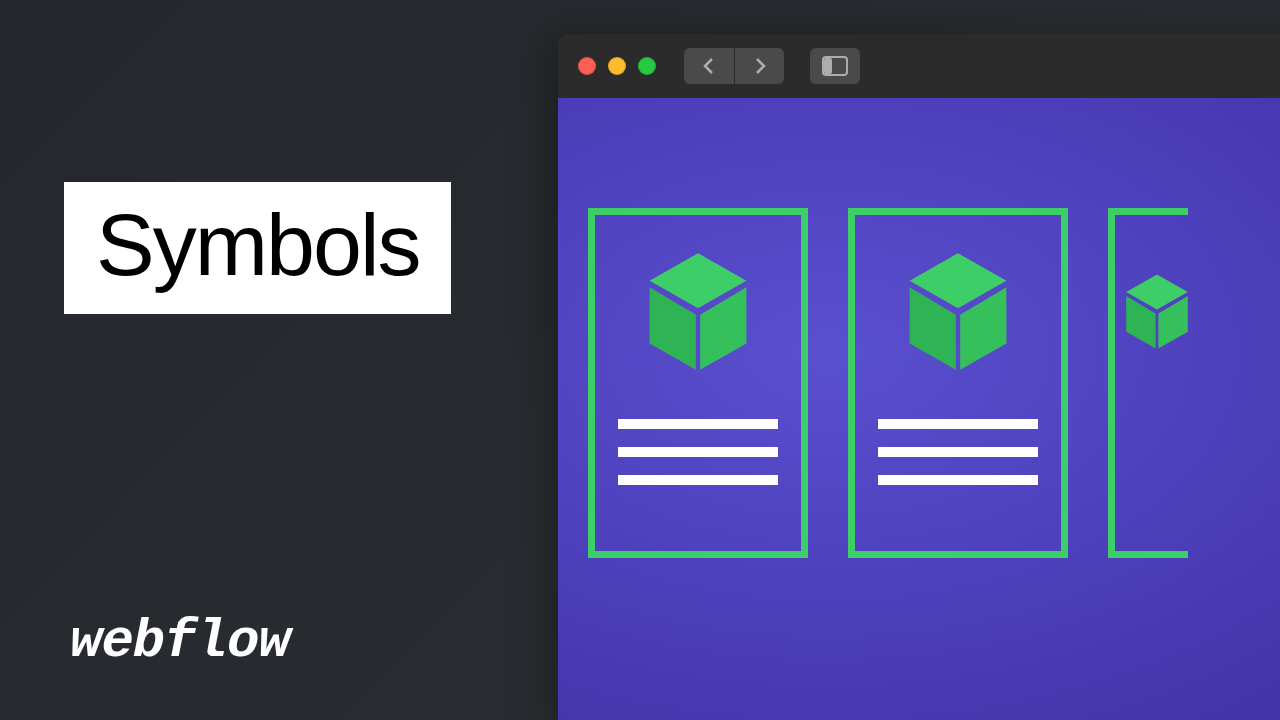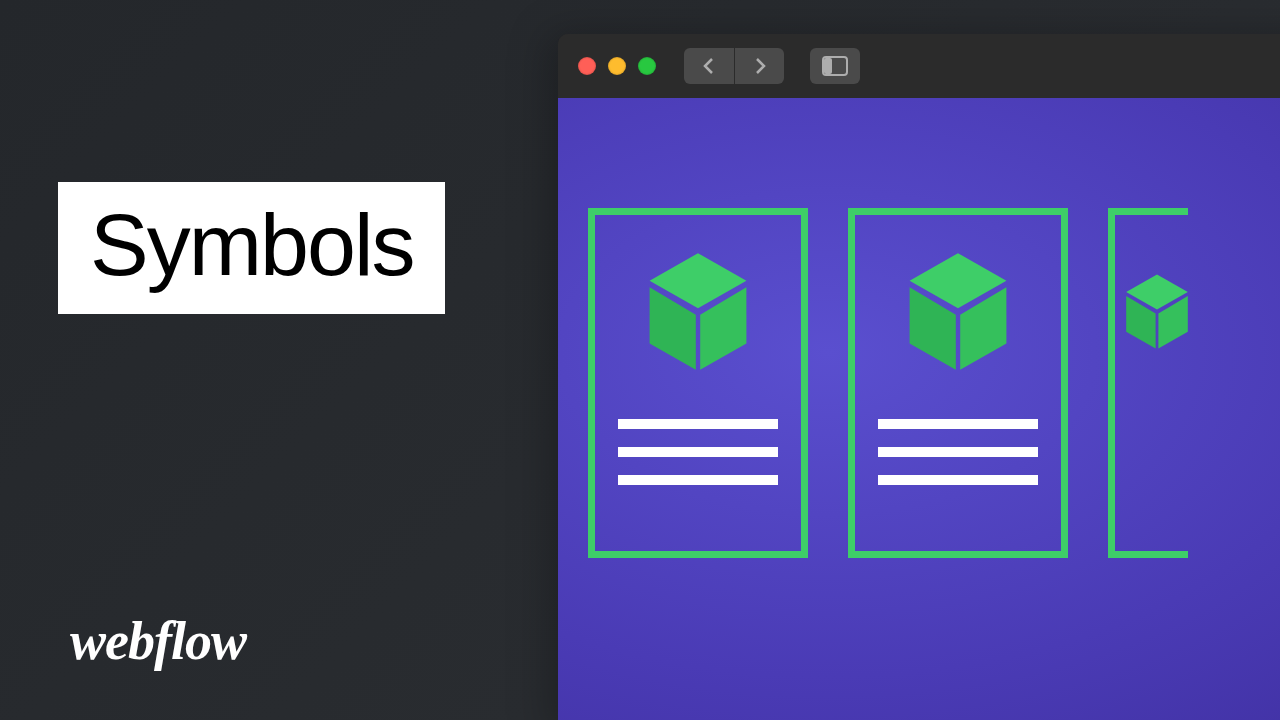--- a/index.html
+++ b/index.html
@@ -8,41 +8,41 @@
     height: 720px;
     background: #2a2d31;
     background: linear-gradient(135deg, #24272b 0%, #2c2f33 100%);
     font-family: -apple-system, BlinkMacSystemFont, "Segoe UI", Helvetica, Arial, sans-serif;
     overflow: hidden;
     position: relative;
   }
 
   .title-box {
     position: absolute;
-    left: 58px;
+    left: 64px;
     top: 182px;
     background: #ffffff;
     padding: 12px 32px 18px 32px;
   }
   .title-box h1 {
     font-size: 88px;
     font-weight: 500;
     color: #000;
     letter-spacing: -2px;
   }
 
   .brand {
     position: absolute;
     left: 70px;
     bottom: 48px;
     color: #ffffff;
     font-size: 54px;
     font-style: italic;
     font-weight: 700;
-    font-family: Liberation Serif, serif;
+    font-family: Liberation Mono, monospace;
     letter-spacing: -1px;
   }
   
   .brand span { font-style: italic; }
 
   .browser-window {
     position: absolute;
     left: 558px;
     top: 34px;
     width: 900px;

